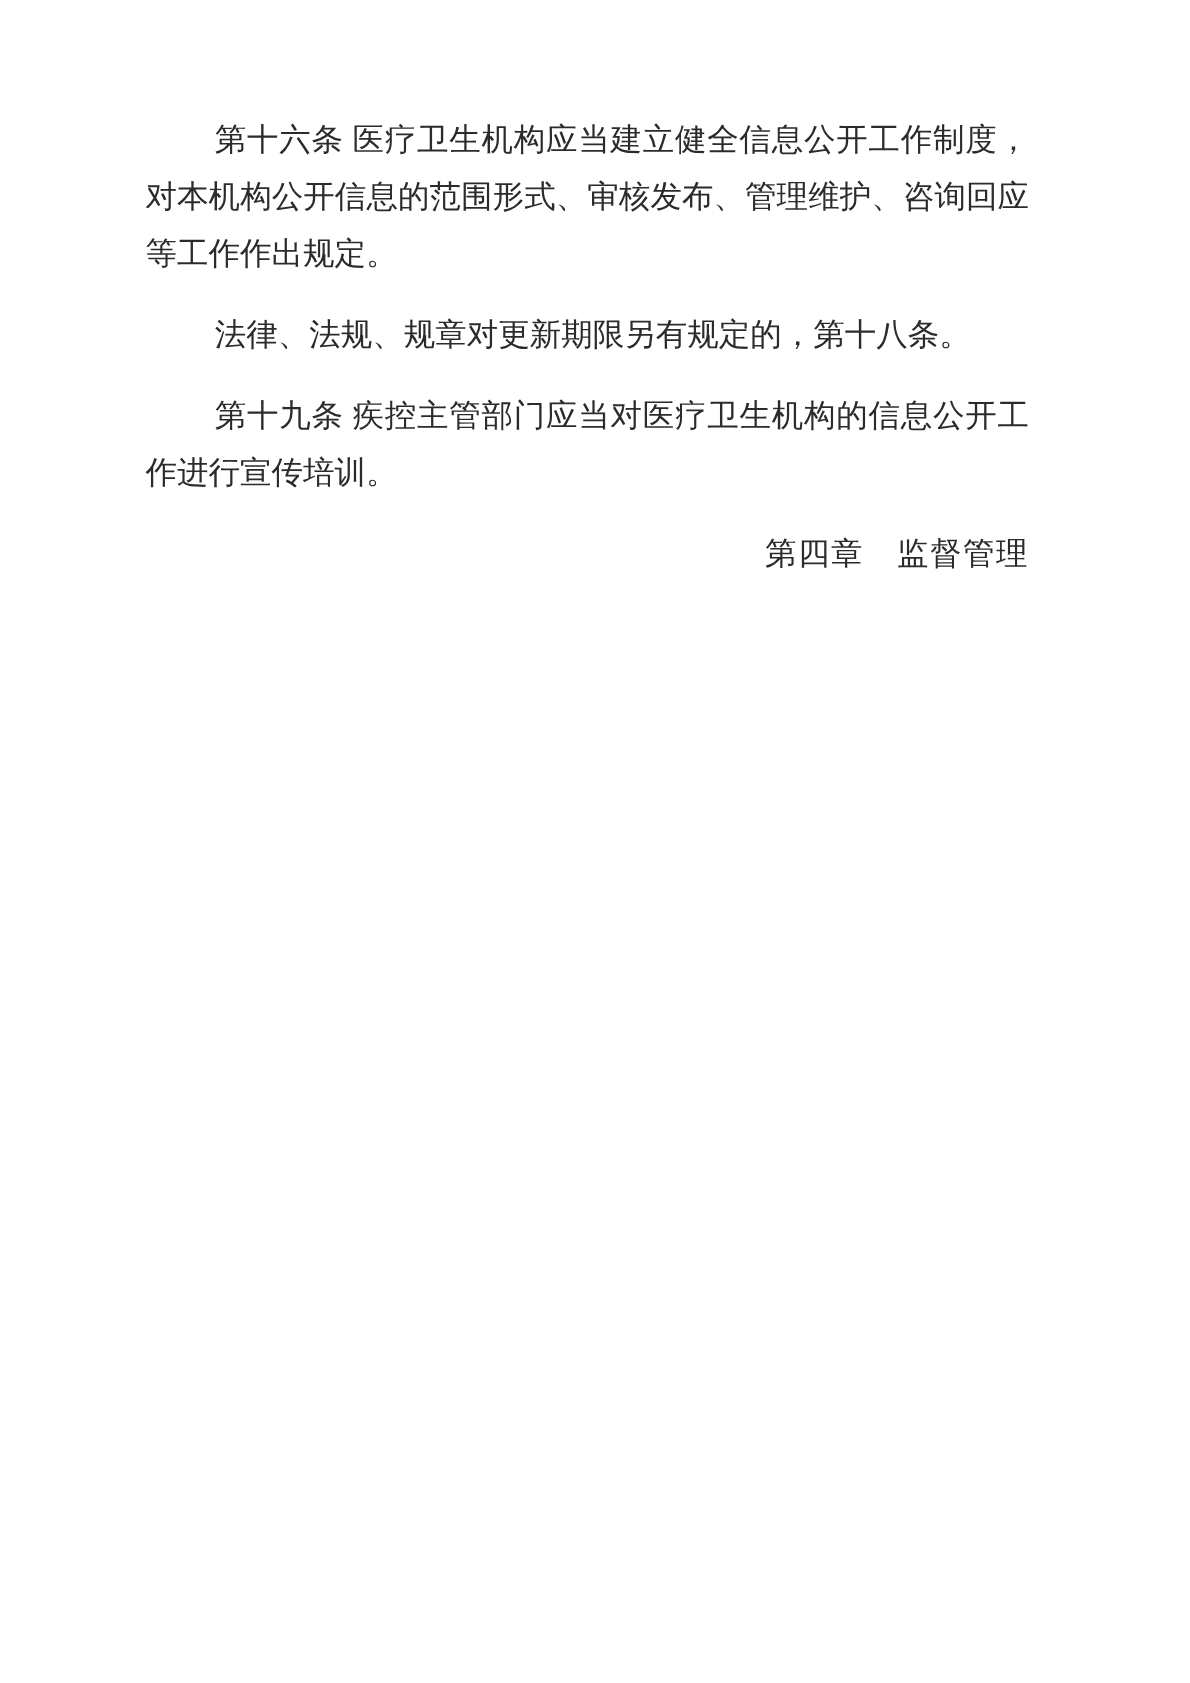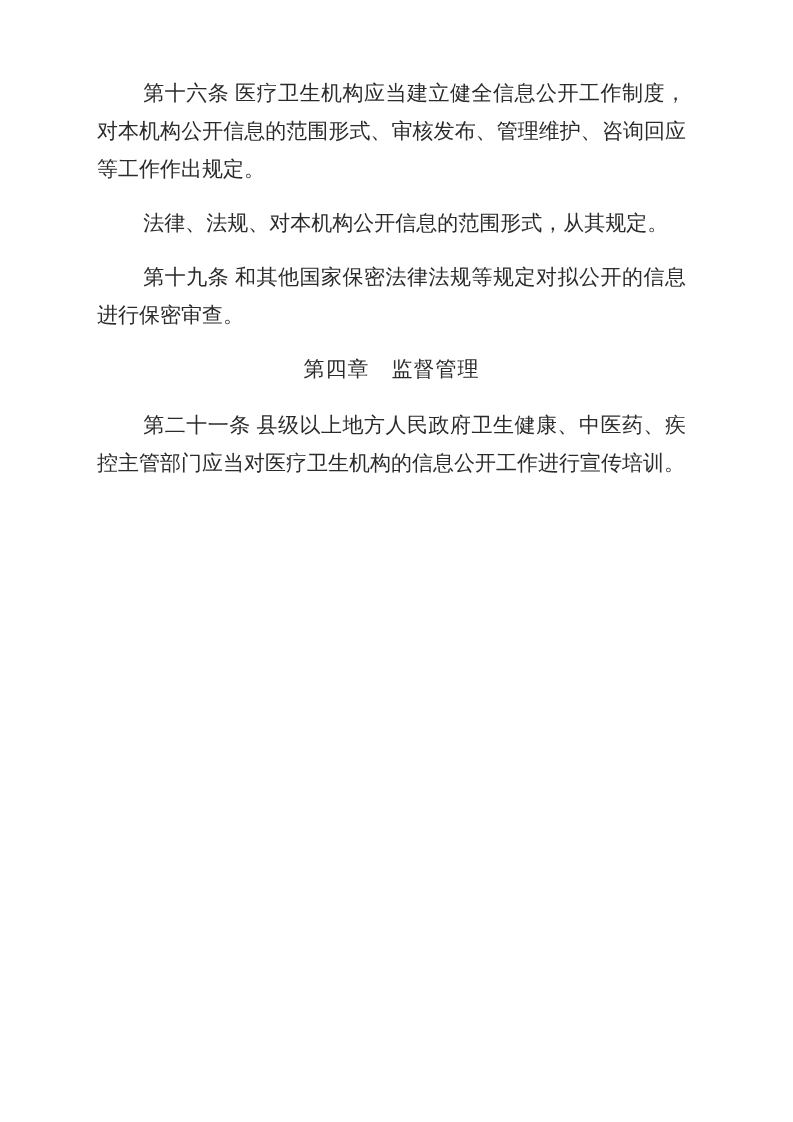--- a/index.html
+++ b/index.html
@@ -29,28 +29,27 @@
   }
   .para {
     margin: 0 0 16px 0;
     text-indent: 2.2em;
     text-align: justify;
     text-justify: inter-ideograph;
   }
   .chapter-heading {
     margin: 16px 0 18px 0;
     text-indent: 0;
-    text-align: center;
+    text-align: right;
     letter-spacing: 1px;
   }
 </style>
 </head>
 <body>
 
 <div class="page">
   <div class="content">
     <p class="para">第十六条 医疗卫生机构应当建立健全信息公开工作制度，对本机构公开信息的范围形式、审核发布、管理维护、咨询回应等工作作出规定。</p>
-    <p class="para">法律、法规、对本机构公开信息的范围形式，从其规定。</p>
-    <p class="para">第十九条 和其他国家保密法律法规等规定对拟公开的信息进行保密审查。</p>
+    <p class="para">法律、法规、规章对更新期限另有规定的，第十八条。</p>
+    <p class="para">第十九条 疾控主管部门应当对医疗卫生机构的信息公开工作进行宣传培训。</p>
     <p class="para chapter-heading">第四章　监督管理</p>
-    <p class="para">第二十一条 县级以上地方人民政府卫生健康、中医药、疾控主管部门应当对医疗卫生机构的信息公开工作进行宣传培训。</p>
   </div>
 </div>
 
 </body></html>

